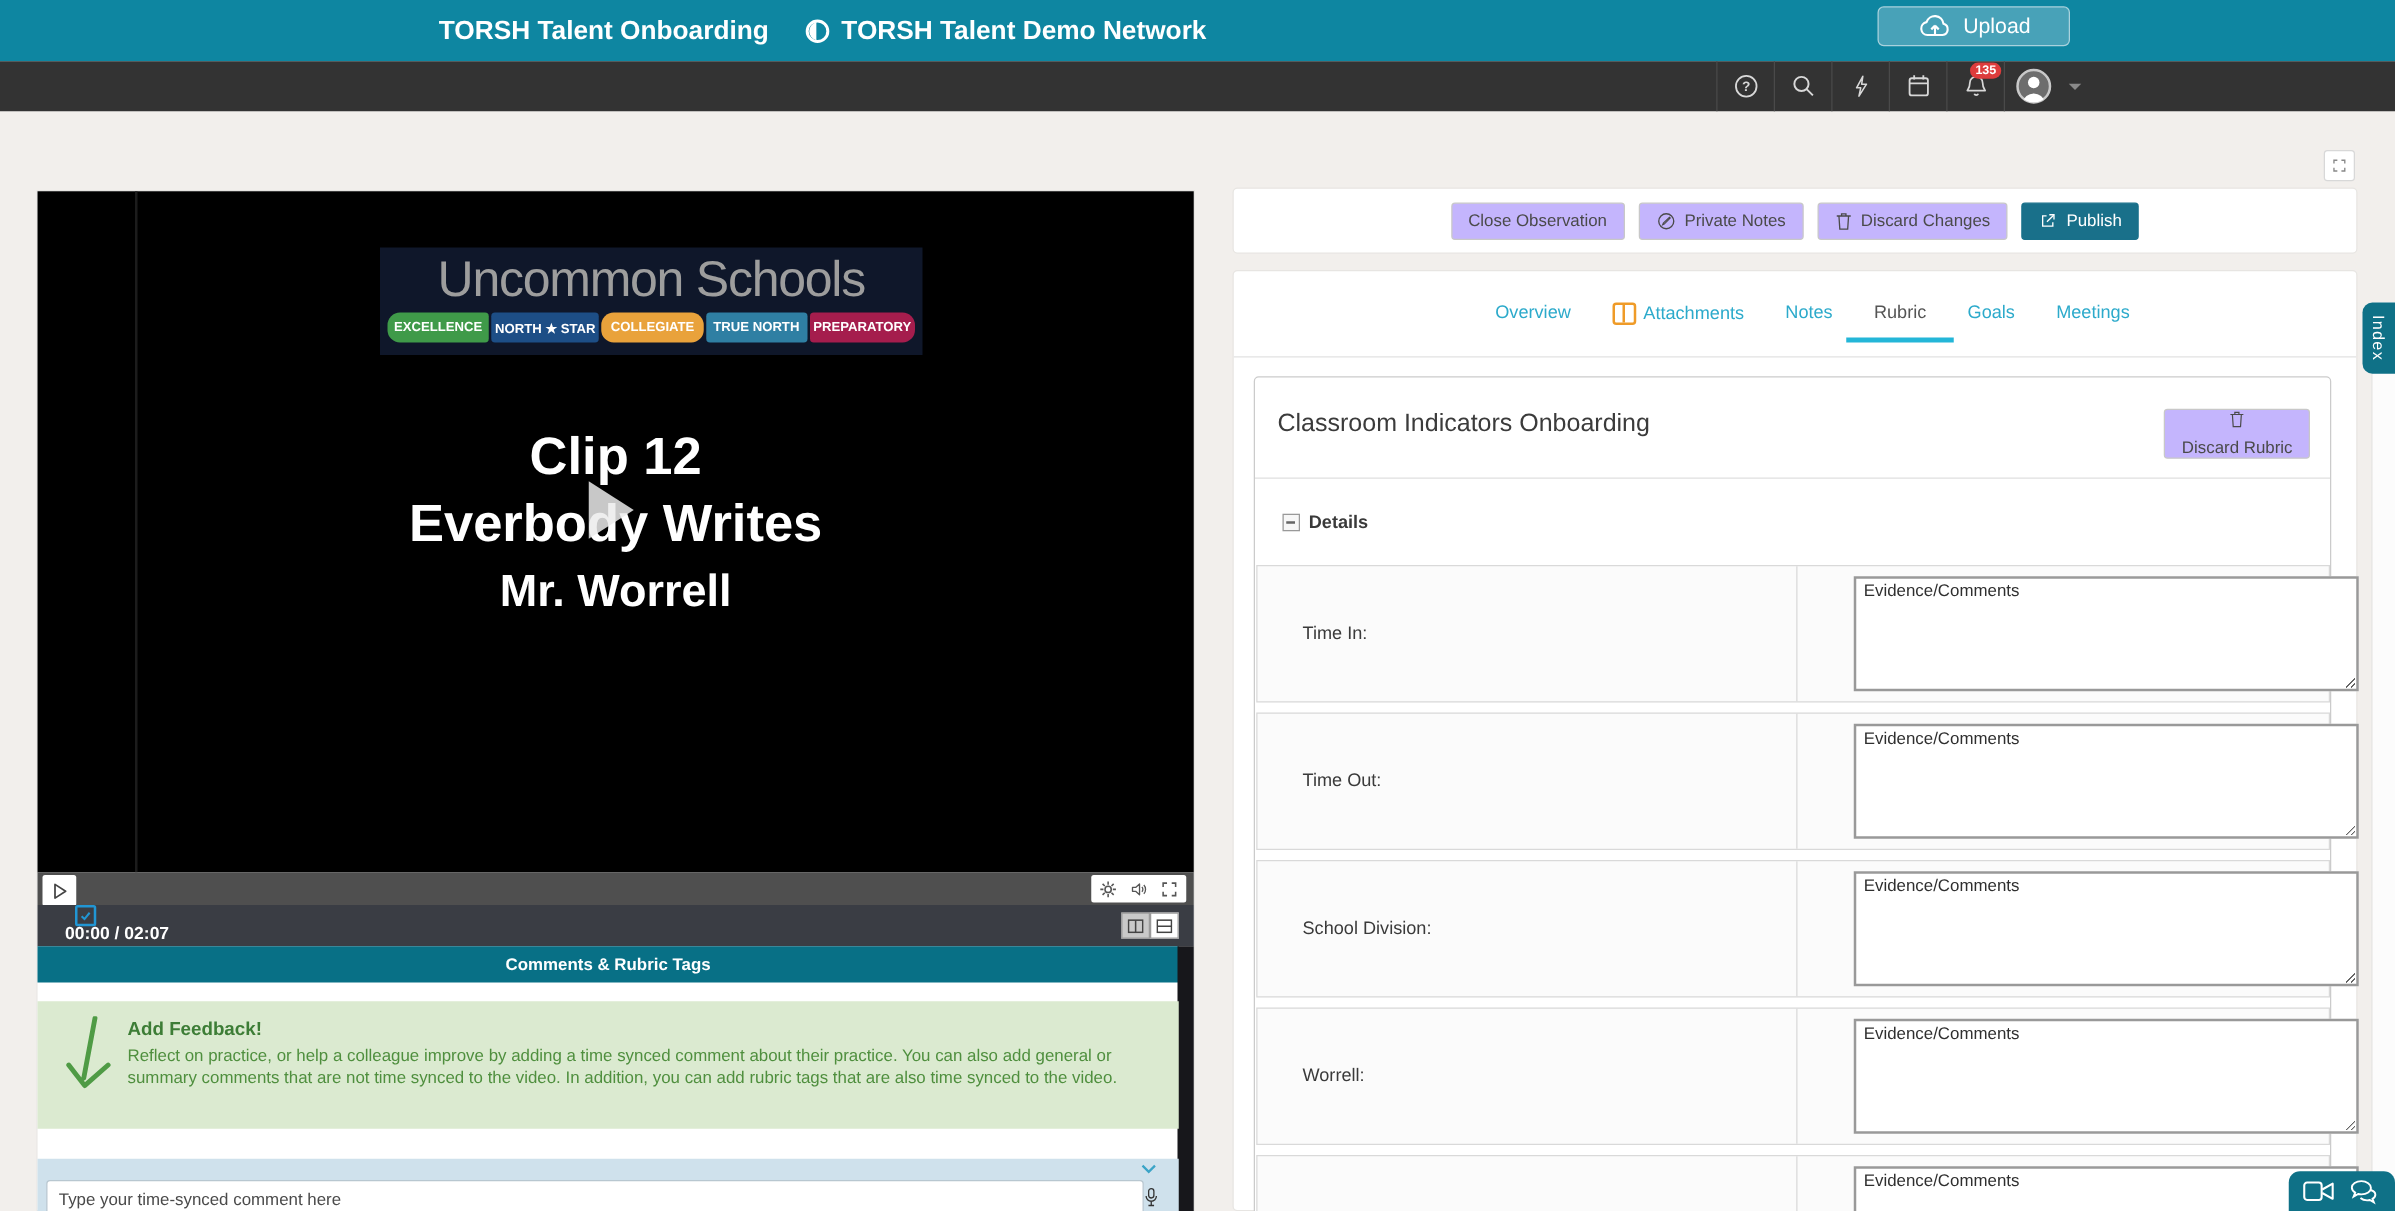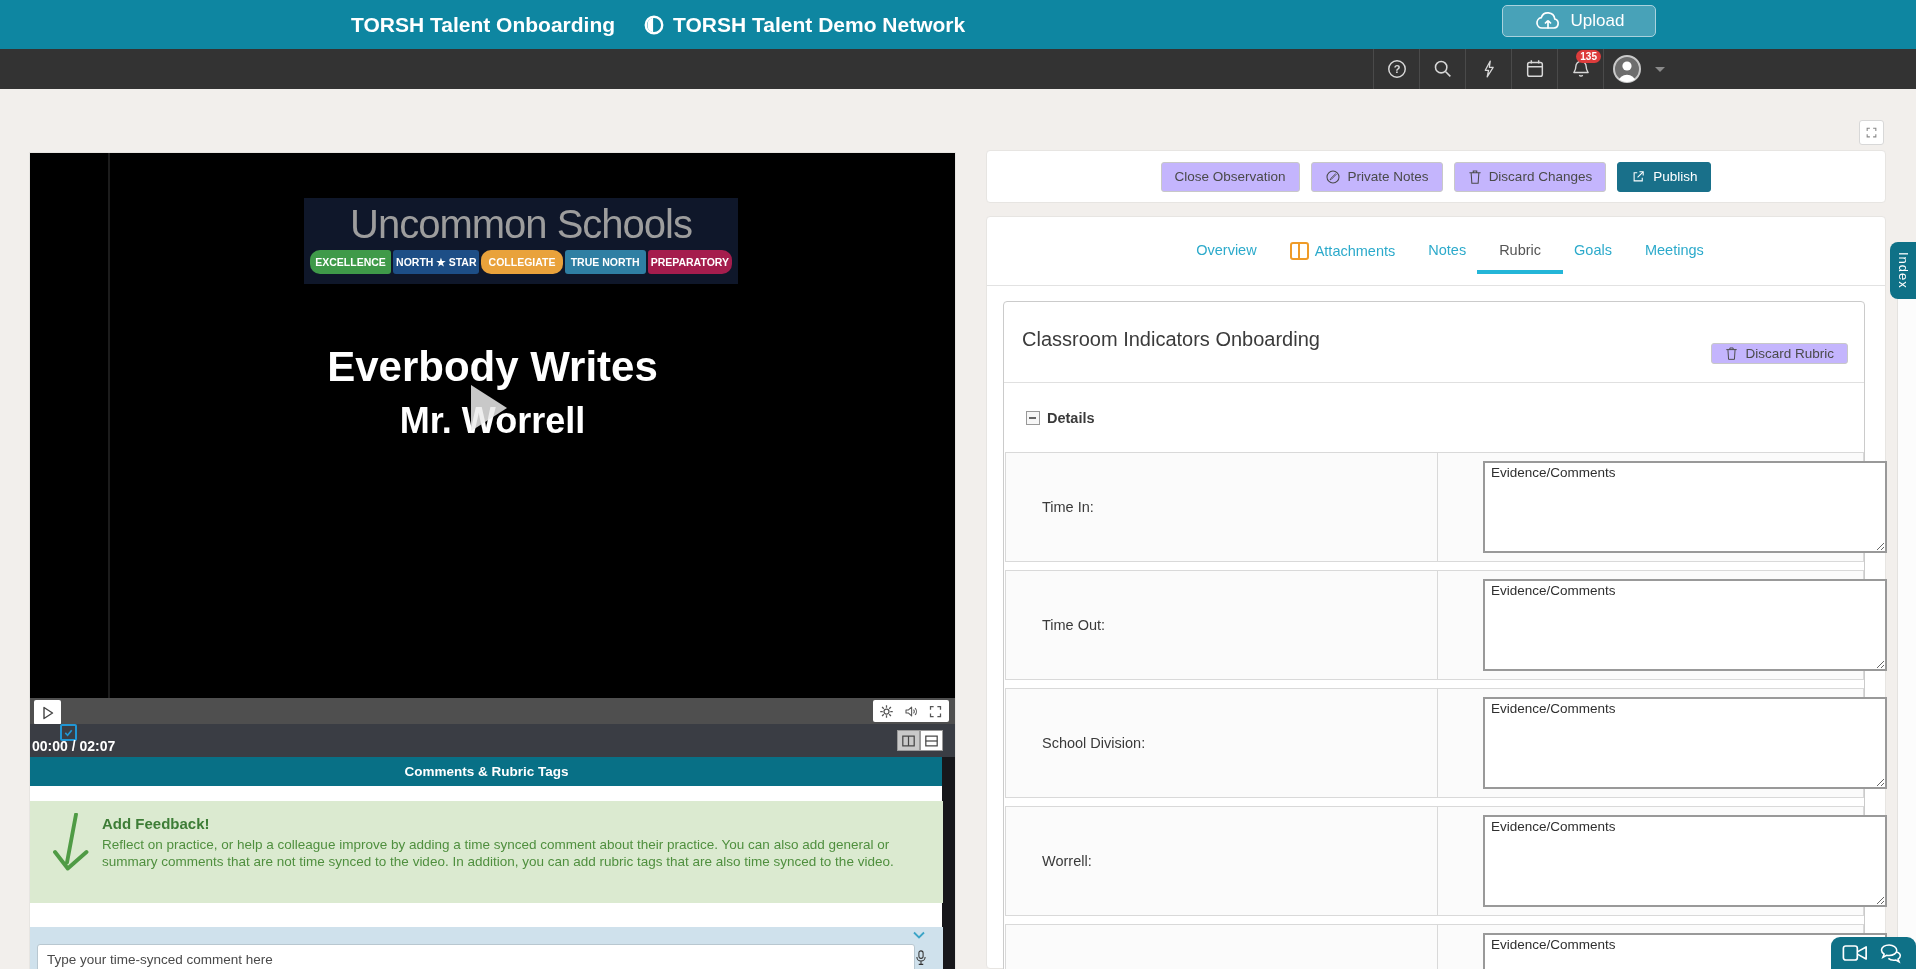--- a/index.html
+++ b/index.html
@@ -39,21 +39,21 @@
   .vcap3{font-size:36px;line-height:52px;}
   .play-overlay{position:absolute;left:441px;top:232px;width:0;height:0;border-left:36px solid rgba(235,235,235,.85);border-top:23px solid transparent;border-bottom:23px solid transparent;cursor:pointer;}
 
   .controls{position:absolute;left:0;top:545px;width:100%;height:26px;background:#4f4f4f;}
   .play-btn{position:absolute;left:4px;top:2px;width:27px;height:25px;background:#fff;border-radius:2px;display:flex;align-items:center;justify-content:center;cursor:pointer;}
   .ctrl-right{position:absolute;right:6px;top:2px;height:22px;background:#fff;border-radius:2px;display:flex;align-items:center;padding:0 6px;gap:9px;}
   .ctrl-ic{cursor:pointer;display:flex;}
 
   .substrip{position:absolute;left:0;top:571px;width:100%;height:33px;background:#3a3d44;}
   .sync-checkbox{position:absolute;left:30px;top:0px;width:13px;height:13px;border:2px solid #2196d4;border-radius:2px;background:#3a3d44;display:flex;align-items:center;justify-content:center;cursor:pointer;}
-  .time-display{position:absolute;left:2px;top:14px;color:#fff;font-size:14px;font-weight:700;white-space:nowrap;}
+  .time-display{position:absolute;left:22px;top:14px;color:#fff;font-size:14px;font-weight:700;white-space:nowrap;}
   .view-toggles{position:absolute;right:12px;top:6px;display:flex;}
   .toggle-btn{width:23px;height:21px;display:flex;align-items:center;justify-content:center;border:1px solid #9a9a9a;box-sizing:border-box;cursor:pointer;}
   .toggle-btn.active{background:#c9c9c9;}
   .toggle-btn.inactive{background:#fff;}
 
   .cr-bar{position:absolute;left:0;top:604px;width:913px;height:29px;background:#087086;color:#fff;font-size:13.5px;font-weight:700;display:flex;align-items:center;justify-content:center;}
   .dark-scroll{position:absolute;left:912px;top:604px;width:13px;height:213px;background:#17171b;}
 
   .feedback{position:absolute;left:0;top:648px;width:913px;height:102px;background:#dbead0;box-sizing:border-box;padding:12px 16px 0 20px;color:#4f8f3e;}
   .fb-arrow{float:left;width:46px;height:60px;margin-right:6px;}
@@ -76,21 +76,21 @@
   .tabs{position:absolute;left:0;top:0;width:100%;height:69px;border-bottom:1px solid #e2e2e2;display:flex;align-items:flex-start;justify-content:center;gap:33px;padding-top:25px;box-sizing:border-box;padding-left:28px;}
   .tab{position:relative;color:#2caacb;font-size:14.5px;cursor:pointer;display:flex;align-items:center;gap:6px;padding-bottom:16px;}
   .tab.active{color:#555;}
   .tab.active::after{content:"";position:absolute;left:-22px;right:-22px;bottom:0px;height:4px;background:#24b6d8;}
   .attach-ic{width:15px;height:14px;border:2px solid #ef9b28;border-radius:3px;position:relative;}
   .attach-ic::after{content:"";position:absolute;left:50%;top:0;width:2px;height:100%;background:#ef9b28;transform:translateX(-50%);}
 
   .rubric-card{position:absolute;left:16px;top:84px;width:862px;height:900px;background:#fff;border:1px solid #cbcbcb;border-radius:4px;box-sizing:border-box;}
   .rubric-head{position:relative;height:80px;border-bottom:1px solid #e0e0e0;}
   .rubric-title{position:absolute;left:18px;top:26px;font-size:20px;color:#3b3b3b;}
-  .discard-rubric{position:absolute;right:16px;top:41px;height:21px;}
+  .discard-rubric{position:absolute;right:16px;top:25px;height:40px;flex-direction:column;}
   .details-row{position:relative;height:70px;display:flex;align-items:center;padding-left:22px;gap:7px;}
   .collapse-ic{width:12px;height:12px;border:1px solid #999;background:#f7f7f7;position:relative;cursor:pointer;}
   .collapse-ic::after{content:"";position:absolute;left:2px;top:5px;width:7px;height:1.5px;background:#666;}
   .details-label{font-size:14.5px;font-weight:700;color:#3a3a3a;}
   .rub-rows{position:absolute;left:1px;top:150px;width:859px;}
   .rub-row{display:flex;height:110px;background:#fbfbfb;border:1px solid #d9d9d9;box-sizing:border-box;margin-bottom:8px;}
   .rub-label{width:432px;border-right:1px solid #d9d9d9;display:flex;align-items:center;padding-left:36px;font-size:14.5px;color:#3a3a3a;box-sizing:border-box;}
   .rub-field{flex:1;position:relative;}
   .evidence-ta{position:absolute;left:9px;top:8px;width:404px;height:92px;border:2px solid #999;background:#fff;font-family:"Liberation Sans",sans-serif;font-size:13.5px;color:#333;padding:2px 6px;box-sizing:border-box;resize:both;margin-left:36px;}
   .evidence-ta::placeholder{color:#2f2f2f;opacity:1;}
@@ -189,20 +189,21 @@
         <div class="vlogo-title">Uncommon Schools</div>
         <div class="vbanner">
           <span class="vseg first" style="background-color: rgb(63, 154, 73);">EXCELLENCE</span>
           <span class="vseg" style="background-color: rgb(29, 78, 134);">NORTH ★ STAR</span>
           <span class="vseg pill" style="background-color: rgb(233, 162, 59);">COLLEGIATE</span>
           <span class="vseg" style="background-color: rgb(47, 127, 163);">TRUE NORTH</span>
           <span class="vseg last" style="background-color: rgb(165, 29, 77);">PREPARATORY</span>
         </div>
       </div>
       <div class="vcaptions">
+        <div class="vcap1">Clip 12</div>
         <div class="vcap2">Everbody Writes</div>
         <div class="vcap3">Mr. Worrell</div>
       </div>
       <div class="play-overlay"></div>
     </div>
 
     <div class="controls">
       <div class="play-btn">
         <svg width="14" height="16" viewBox="0 0 14 16">
             <path d="M3 2.5 11.5 8 3 13.5z" fill="none" stroke="#444" stroke-width="1.4" stroke-linejoin="round"></path>

